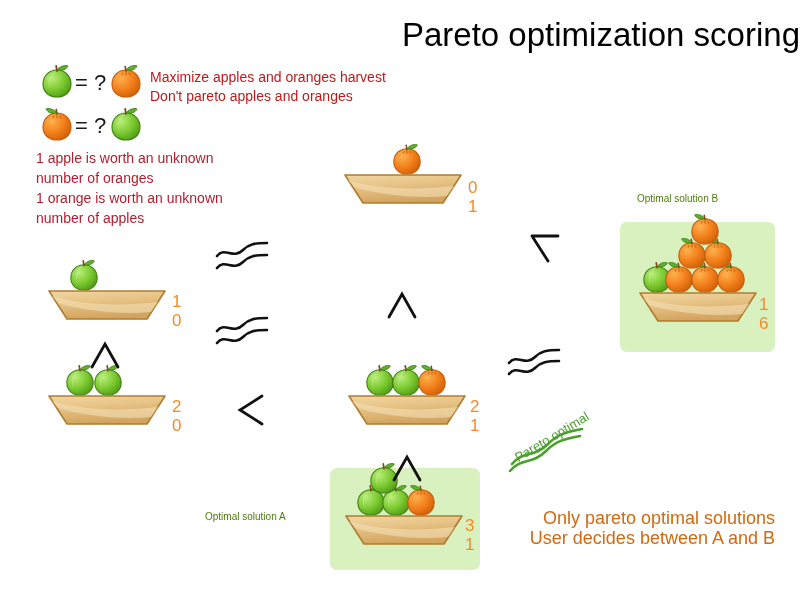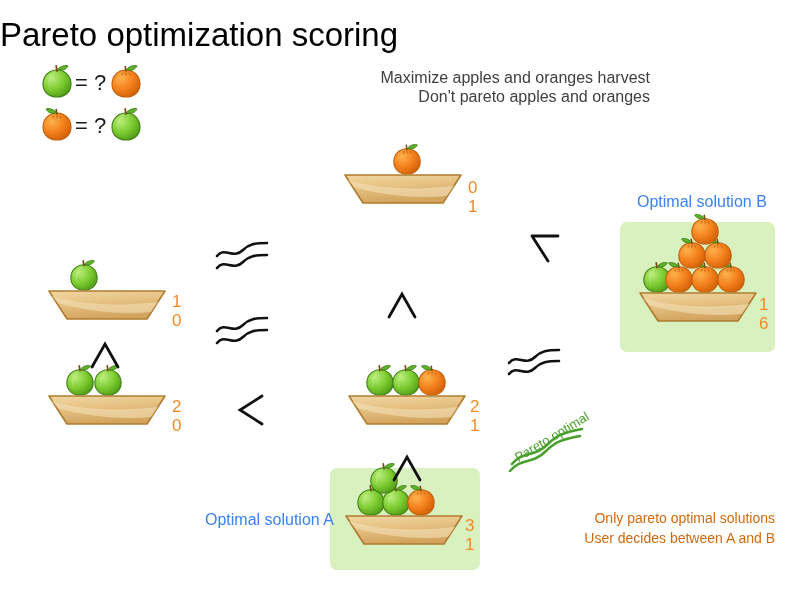--- a/index.html
+++ b/index.html
@@ -16,48 +16,48 @@
   #stage {
     position: relative;
     width: 800px;
     height: 600px;
   }
   .abs { position: absolute; }
 
   
   #title {
     left: 0; top: 16px; width: 800px;
-    text-align: left;
+    text-align: right;
     font-size: 33px;
     color: #000000;
     letter-spacing: 0px;
   }
   #subtitle {
     left: 150px; top: 68px; width: 500px;
-    text-align: right;
-    font-size: 16px;
+    text-align: left;
+    font-size: 14px;
     line-height: 19px;
-    color: #404040;
+    color: #b91c1c;
   }
   #legend-note {
     left: 36px; top: 148px; width: 260px;
     font-size: 14px;
     line-height: 20px;
     color: #b02030;
   }
   #footer-note {
     left: 470px; top: 508px; width: 305px;
     text-align: right;
-    font-size: 14px;
+    font-size: 18px;
     line-height: 20px;
     color: #d2690e;
   }
   .solution-label {
-    font-size: 16px;
-    color: #3b82f6;
+    font-size: 10px;
+    color: #4d7c0f;
     white-space: nowrap;
   }
   #label-a { left: 205px; top: 511px; }
   #label-b { left: 637px; top: 193px; }
 
   #pareto-optimal-label {
     left: 512px; top: 452px;
     font-size: 13px;
     color: #4aa02c;
     white-space: nowrap;
@@ -171,20 +171,26 @@
     <span>
       <svg width="34" height="36" viewBox="0 0 34 36">
         <path d="M17 7 C24 7 31 12 31 21 C31 29 25 34 17 34 C9 34 3 29 3 21 C3 12 10 7 17 7 Z" fill="url(#appleGradA)" stroke="#3e7d12" stroke-width="1.1"></path>
         <path d="M17 8 C13 9 9 13 8.5 19 C8.2 23 9.5 27 12 29 C9 26 8.5 20 11 15 C12.5 11.5 15 9 17 8 Z" fill="#c6f08d" opacity="0.55"></path>
         <path d="M17 8 L16.2 3" stroke="#7a4a12" stroke-width="1.8" stroke-linecap="round" fill="none"></path>
         <path d="M17.5 6.5 C21 2.5 26 2 28 3 C26 7 21.5 8.3 17.5 6.5 Z" fill="#5fb12a" stroke="#3e7d12" stroke-width="0.9"></path>
       </svg>
     </span>
   </div>
 
+  <div class="abs" id="legend-note">
+    <div>1 apple is worth an unknown</div>
+    <div>number of oranges</div>
+    <div>1 orange is worth an unknown</div>
+    <div>number of apples</div>
+  </div>
 
   <div class="abs bowl-group" style="left:342px; top:172px;">
     <div class="fruit-stack">
       <span class="fruit" style="left:49px; bottom:0;">
         <svg width="32" height="34" viewBox="0 0 34 36">
           <path d="M17 7 C24.5 7 31 12.5 31 21 C31 29 25 34 17 34 C9 34 3 29 3 21 C3 12.5 9.5 7 17 7 Z" fill="url(#orangeGradA)" stroke="#c05c06" stroke-width="1.1"></path>
           <path d="M14 10 L13 12 M17 9.6 L17 12 M20 10 L21 12" stroke="#c05c06" stroke-width="0.9" stroke-linecap="round"></path>
           <path d="M17 8 L16.2 3.5" stroke="#7a4a12" stroke-width="1.6" stroke-linecap="round" fill="none"></path>
           <path d="M17.5 6.5 C21 2.5 26 2 28 3 C26 7 21.5 8.3 17.5 6.5 Z" fill="#5fb12a" stroke="#3e7d12" stroke-width="0.9"></path>
         </svg>

